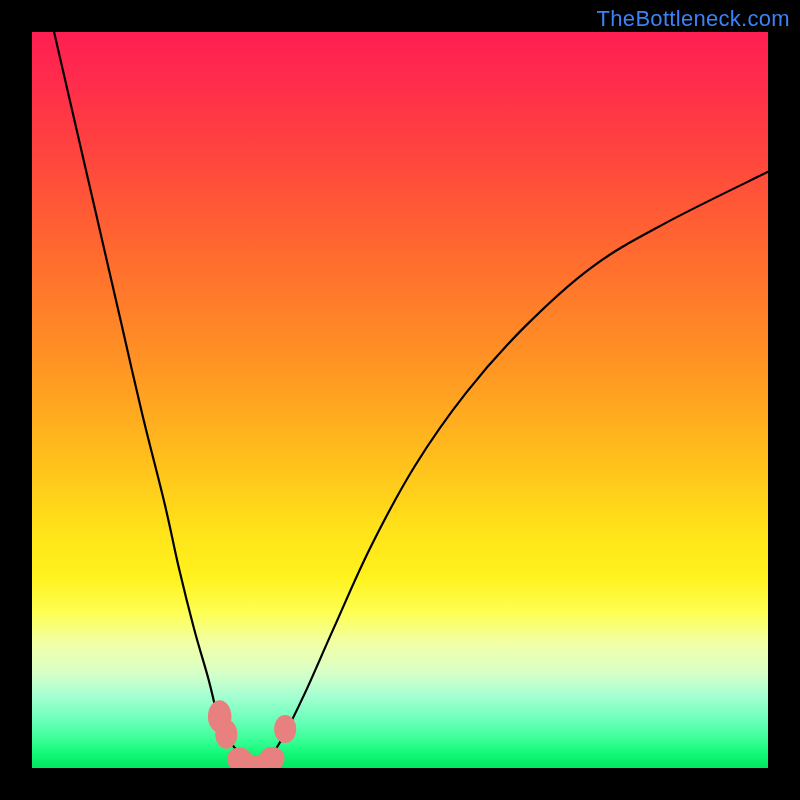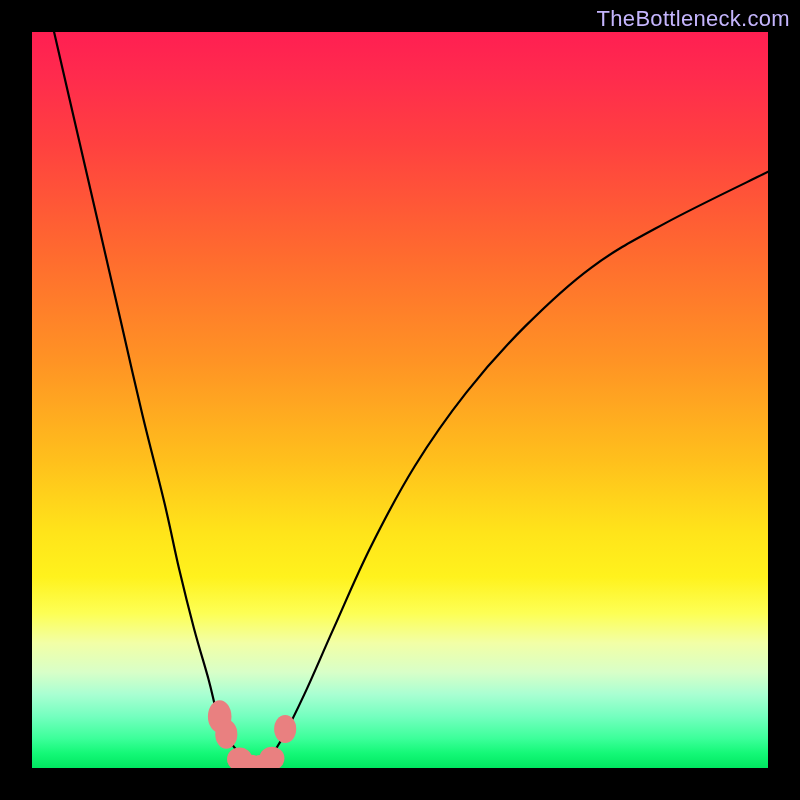--- a/index.html
+++ b/index.html
@@ -38,21 +38,21 @@
       #a9ffd2 90%,
       #74ffbf 93%,
       #3cff9a 96%,
       #14f877 98%,
       #00e760 100%);
   }
   .watermark {
     position: absolute;
     top: 6px;
     right: 10px;
-    color: #c4b5fd;
+    color: #3b82f6;
     font-size: 22px;
     letter-spacing: 0.3px;
     font-weight: 500;
     user-select: none;
   }
   svg {
     position: absolute;
     left: 0; top: 0;
   }
 </style>

